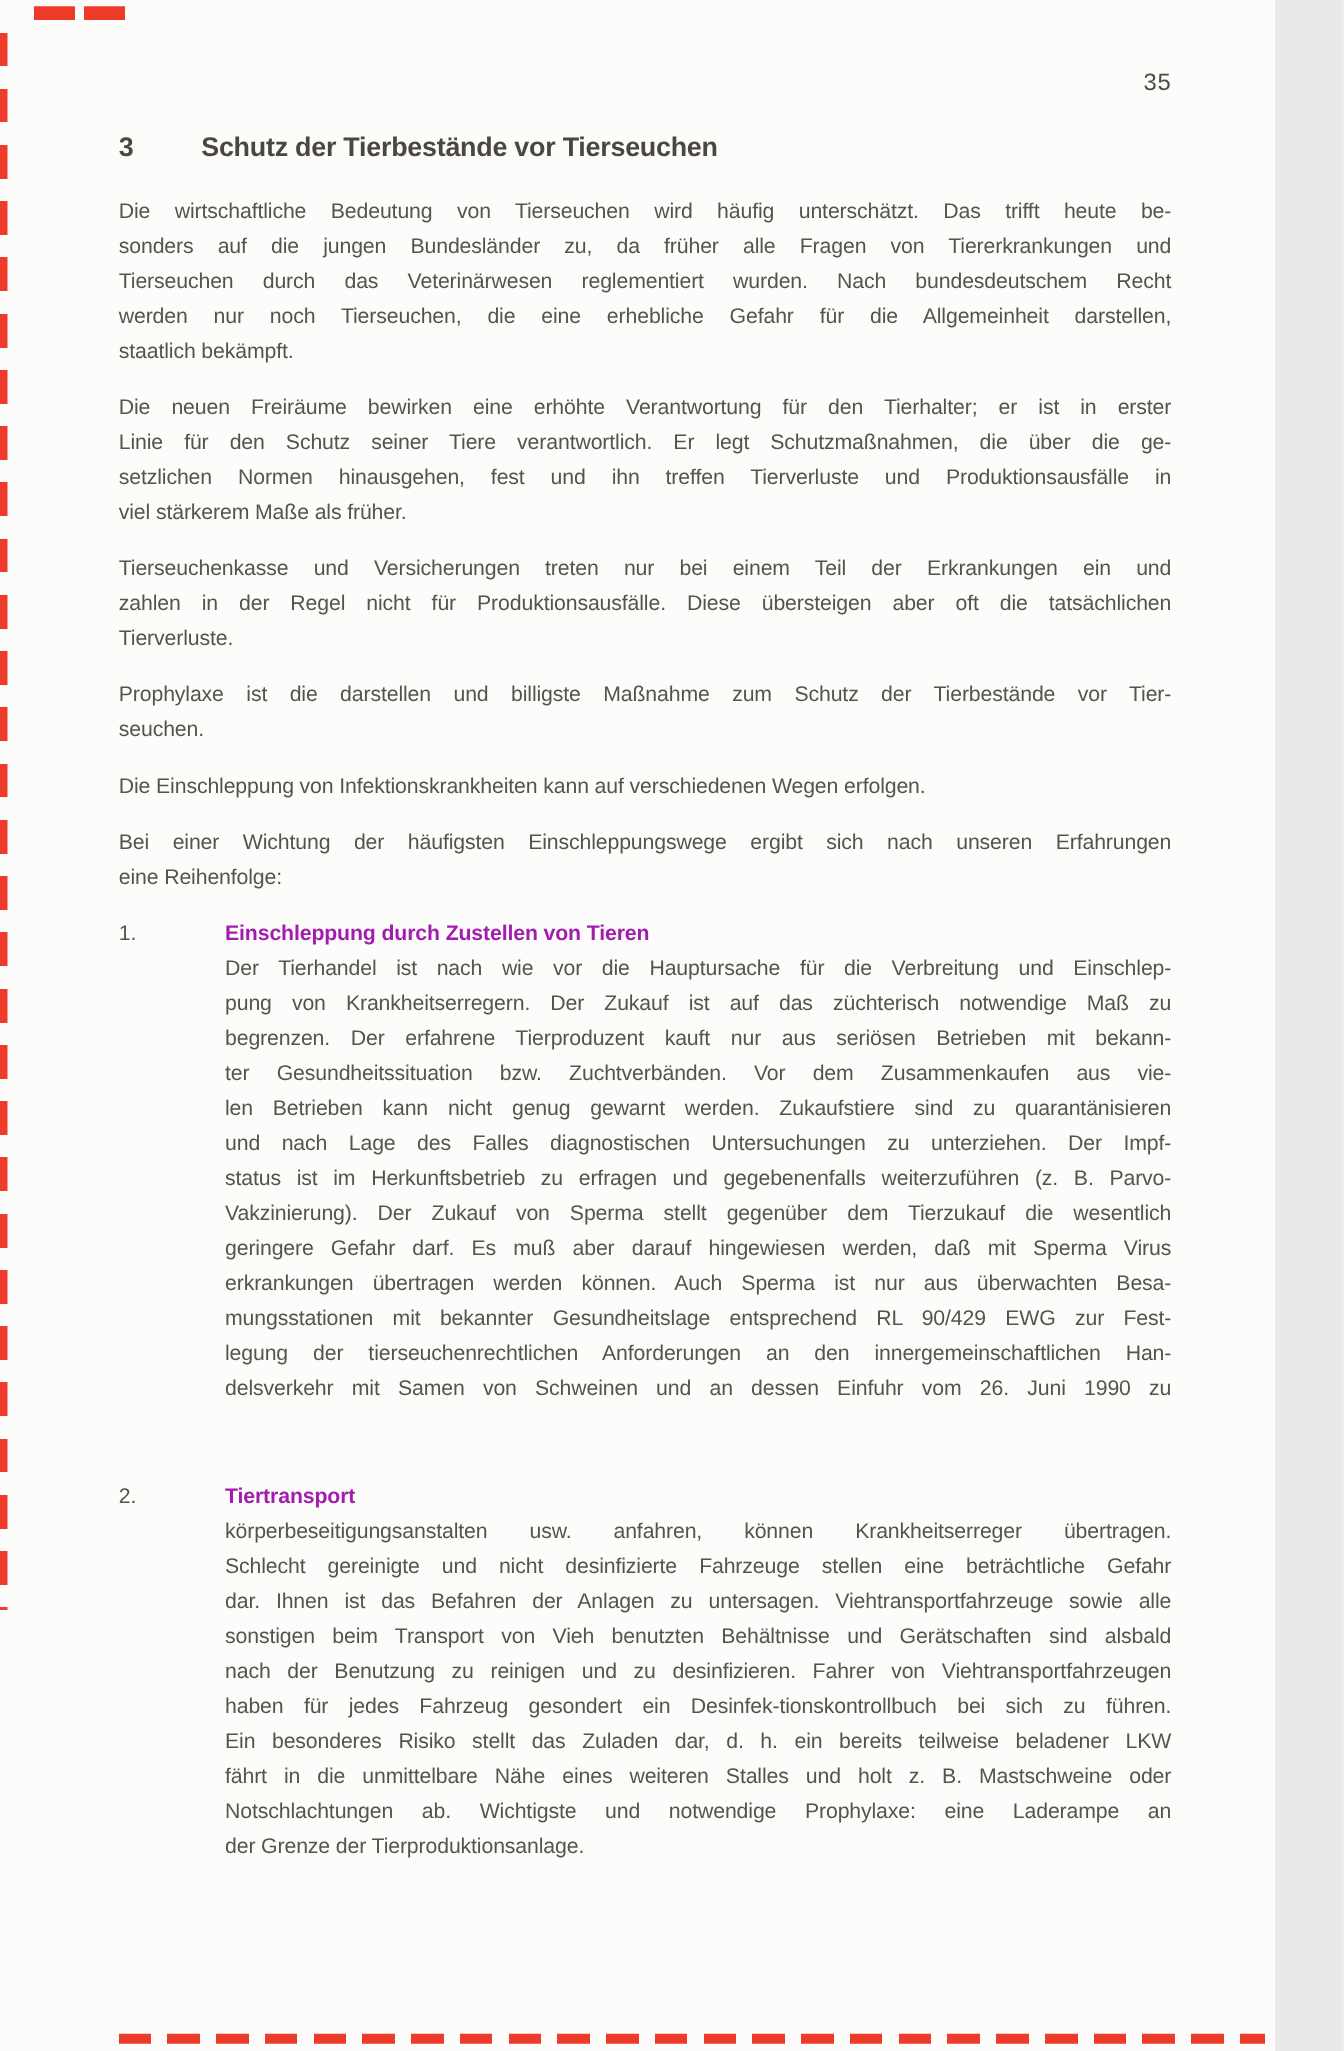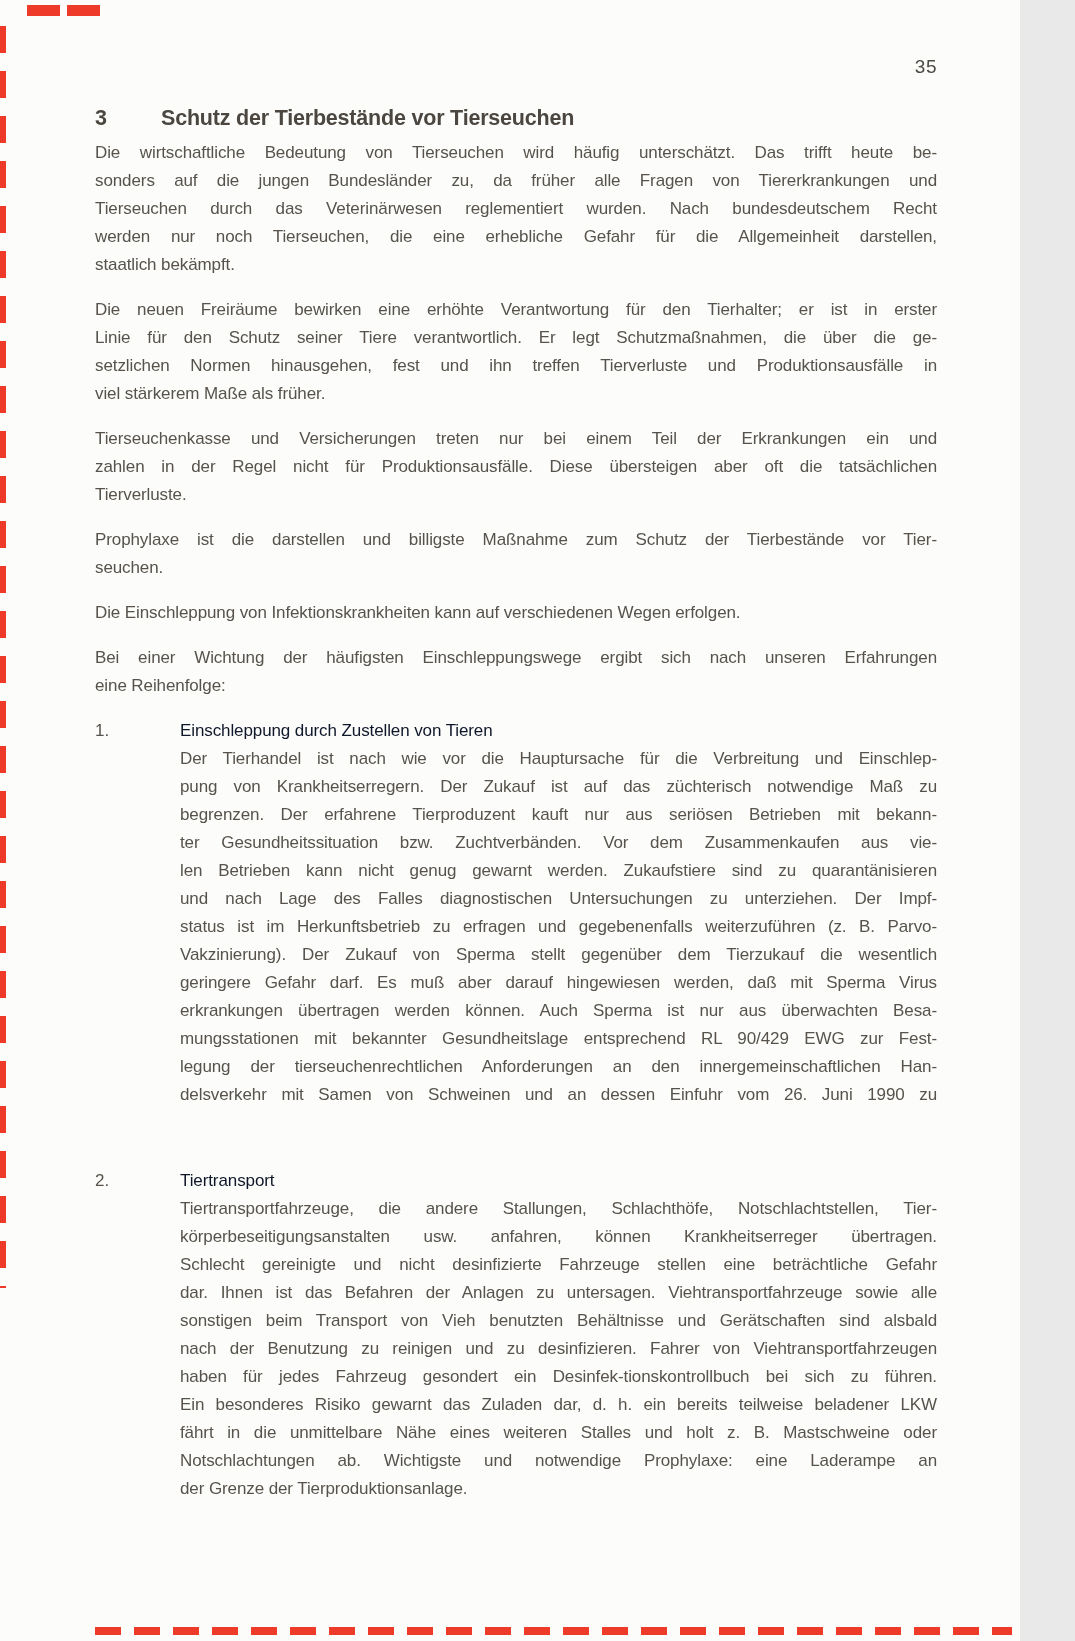--- a/index.html
+++ b/index.html
@@ -27,39 +27,39 @@
   }
   .heading {
     display: flex;
     margin-top: 28px;
     font-size: 21.5px;
     font-weight: 700;
     color: #4b4740;
     letter-spacing: -0.2px;
   }
   .hnum { width: 66px; flex: 0 0 66px; }
-  .paras { margin-top: 8px; }
+  .paras { margin-top: 24px; }
   .para {
     font-size: 17px;
     line-height: 28px;
     margin-bottom: 17px;
     letter-spacing: -0.1px;
   }
   .tline { min-height: 28px; }
   .just { text-align: justify; text-align-last: justify; }
   .item { display: flex; margin-top: 10px; }
   .item.second { margin-top: 58px; }
   .inum {
     width: 85px; flex: 0 0 85px;
     font-size: 17px; line-height: 28px;
   }
   .ibody { flex: 1 1 auto; min-width: 0; }
   .ititle {
     font-size: 17px; line-height: 28px;
-    font-weight: 400; color: #0f172a;
+    font-weight: 700; color: #a21caf;
     letter-spacing: -0.1px;
   }
   .itext { font-size: 17px; line-height: 28px; letter-spacing: -0.1px; }
   
   .mark { position: absolute; pointer-events: none; }
   .mark-left {
     left: 0; top: 26px; width: 6px; height: 1262px;
     background: repeating-linear-gradient(180deg,
       var(--mark) 0 27px, transparent 27px 45px);
   }
@@ -144,28 +144,27 @@
             <div class="tline just">delsverkehr mit Samen von Schweinen und an dessen Einfuhr vom 26. Juni 1990 zu</div>
           </div>
       </div>
     </div>
 
     <div class="item second">
       <div class="inum">2.</div>
       <div class="ibody">
         <div class="ititle">Tiertransport</div>
         <div class="itext">
-            <div class="tline just">Tiertransportfahrzeuge, die andere Stallungen, Schlachthöfe, Notschlachtstellen, Tier-</div>
             <div class="tline just">körperbeseitigungsanstalten usw. anfahren, können Krankheitserreger übertragen.</div>
             <div class="tline just">Schlecht gereinigte und nicht desinfizierte Fahrzeuge stellen eine beträchtliche Gefahr</div>
             <div class="tline just">dar. Ihnen ist das Befahren der Anlagen zu untersagen. Viehtransportfahrzeuge sowie alle</div>
             <div class="tline just">sonstigen beim Transport von Vieh benutzten Behältnisse und Gerätschaften sind alsbald</div>
             <div class="tline just">nach der Benutzung zu reinigen und zu desinfizieren. Fahrer von Viehtransportfahrzeugen</div>
             <div class="tline just">haben für jedes Fahrzeug gesondert ein Desinfek-tionskontrollbuch bei sich zu führen.</div>
-            <div class="tline just">Ein besonderes Risiko gewarnt das Zuladen dar, d. h. ein bereits teilweise beladener LKW</div>
+            <div class="tline just">Ein besonderes Risiko stellt das Zuladen dar, d. h. ein bereits teilweise beladener LKW</div>
             <div class="tline just">fährt in die unmittelbare Nähe eines weiteren Stalles und holt z. B. Mastschweine oder</div>
             <div class="tline just">Notschlachtungen ab. Wichtigste und notwendige Prophylaxe: eine Laderampe an</div>
             <div class="tline">der Grenze der Tierproduktionsanlage.</div>
           </div>
       </div>
     </div>
 
   </div>
 </div>
 

